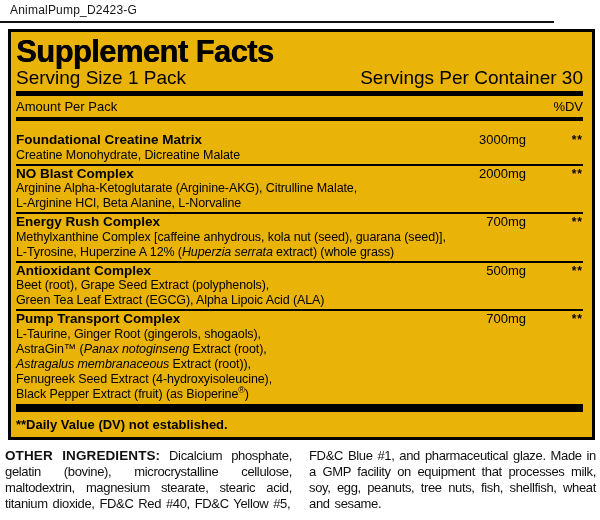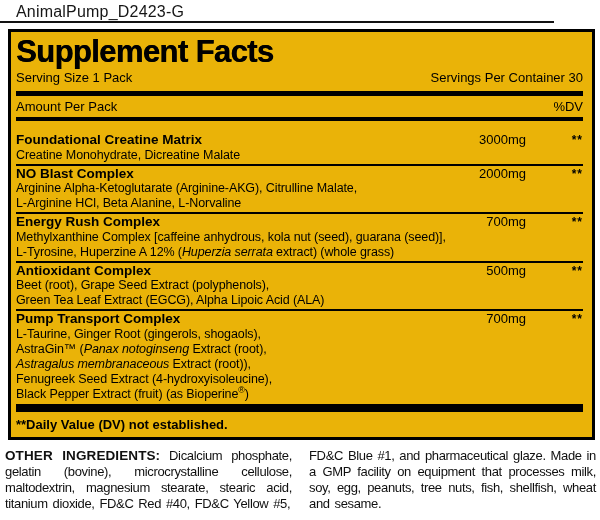--- a/index.html
+++ b/index.html
@@ -3,34 +3,34 @@
 <meta charset="utf-8">
 <style>
   * { box-sizing: border-box; }
   html,body { margin:0; padding:0; }
   body {
     width:600px; height:520px; background:#ffffff;
     font-family:"Liberation Sans", sans-serif; color:#000;
   }
   .page { position:relative; width:600px; height:520px; overflow:hidden; background:#fff; }
 
-  .doc-label { position:absolute; left:16px; top:3px; font-size:16px; color:#161616; letter-spacing:.2px; }
+  .doc-label { position:absolute; left:10px; top:3px; font-size:12px; color:#161616; letter-spacing:.2px; }
   .top-rule { position:absolute; left:0; top:21px; width:554px; height:2px; background:#121212; }
 
   .facts-box {
     position:absolute; left:8px; top:29px; width:587px; height:411px;
     border:3px solid #000; background:#eab308;
     padding:2px 9px 5px 5px;
     display:flex; flex-direction:column;
   }
   .sf-title {
     font-size:31px; font-weight:bold; letter-spacing:-0.6px; line-height:33px;
     margin-top:1px; text-shadow:0.5px 0 0 #000;
   }
-  .serving-row { display:flex; justify-content:space-between; font-size:13px; line-height:15px; margin:2px 0 6px; }
+  .serving-row { display:flex; justify-content:space-between; font-size:19px; line-height:15px; margin:2px 0 6px; }
   .bar { background:#000; width:100%; }
   .bar-thick1 { height:7px; }
   .amount-header-row { display:flex; justify-content:space-between; font-weight:normal; font-size:13px; line-height:14px; padding:4px 0 3px; }
   .bar-thick2 { height:6px; }
 
   .sections { flex:1 1 auto; padding-top:11px; display:flex; flex-direction:column; }
   .section { padding:1px 0 1px; border-bottom:2px solid #000; }
   .section:last-child { border-bottom:none; }
   .sec-head { display:flex; align-items:baseline; font-size:13.5px; line-height:14.5px; }
   .sec-name { font-weight:bold; flex:1 1 auto; }

